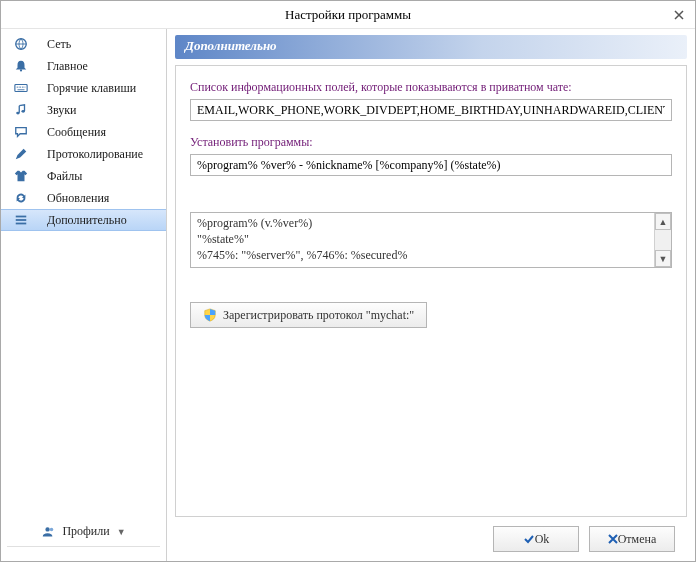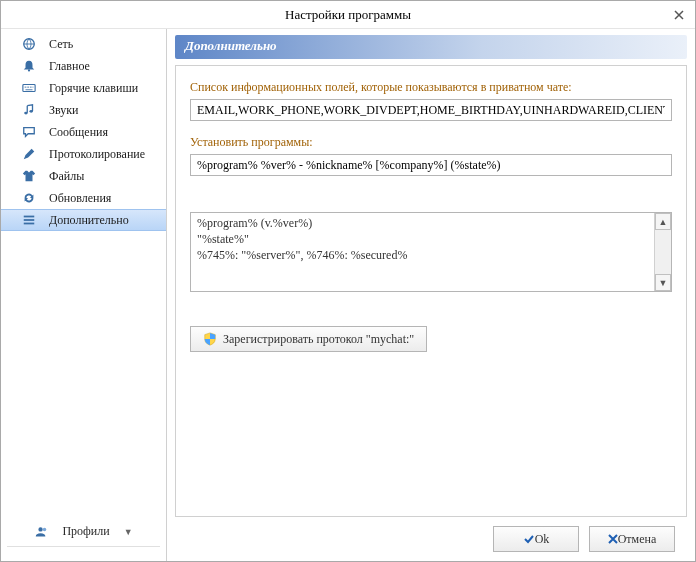--- a/index.html
+++ b/index.html
@@ -58,23 +58,23 @@
     background: #fff;
   }
   .nav {
     flex: 1;
     padding: 4px 0;
   }
   .nav-item {
     display: flex;
     align-items: center;
     height: 22px;
-    padding: 0 20px;
-    cursor: pointer;
-    gap: 12px;
+    padding: 0 12px;
+    cursor: pointer;
+    gap: 18px;
   }
   .nav-item.selected {
     background: linear-gradient(#d6e6fb, #b9d5f7);
     border-top: 1px solid #9fc3ef;
     border-bottom: 1px solid #9fc3ef;
   }
   .nav-item .icon {
     width: 16px;
     height: 16px;
     display: flex;
@@ -85,21 +85,21 @@
   .nav-label {
     color: #1a1a1a;
   }
   .sidebar-bottom {
     padding: 8px 6px;
   }
   .profiles-btn {
     display: flex;
     align-items: center;
     justify-content: center;
-    gap: 14px;
+    gap: 7px;
     height: 24px;
     cursor: pointer;
     color: #2a2a2a;
     border-bottom: 1px solid #e0e0e0;
     padding-bottom: 6px;
     margin-bottom: 6px;
   }
   .profiles-btn .chev {
     font-size: 9px;
     color: #666;
@@ -130,39 +130,39 @@
   }
   .content-box {
     flex: 1;
     border: 1px solid #d0d0d0;
     margin-top: 6px;
     padding: 14px 14px;
     overflow: auto;
   }
   .field-label {
     margin-bottom: 4px;
-    color: #a16207;
+    color: #701a75;
   }
   .text-input {
     width: 100%;
     height: 22px;
     border: 1px solid #b5b5b5;
     padding: 2px 6px;
     font-family: inherit;
     font-size: 12px;
     background: #fff;
   }
   .field-group {
     margin-bottom: 14px;
   }
   .textarea-wrap {
     position: relative;
     border: 1px solid #b5b5b5;
     width: 100%;
-    height: 80px;
+    height: 56px;
     display: flex;
     margin-top: 36px;
   }
   .textarea-inner {
     flex: 1;
     padding: 2px 6px;
     overflow: hidden;
     font-family: inherit;
     font-size: 12px;
     white-space: pre;

